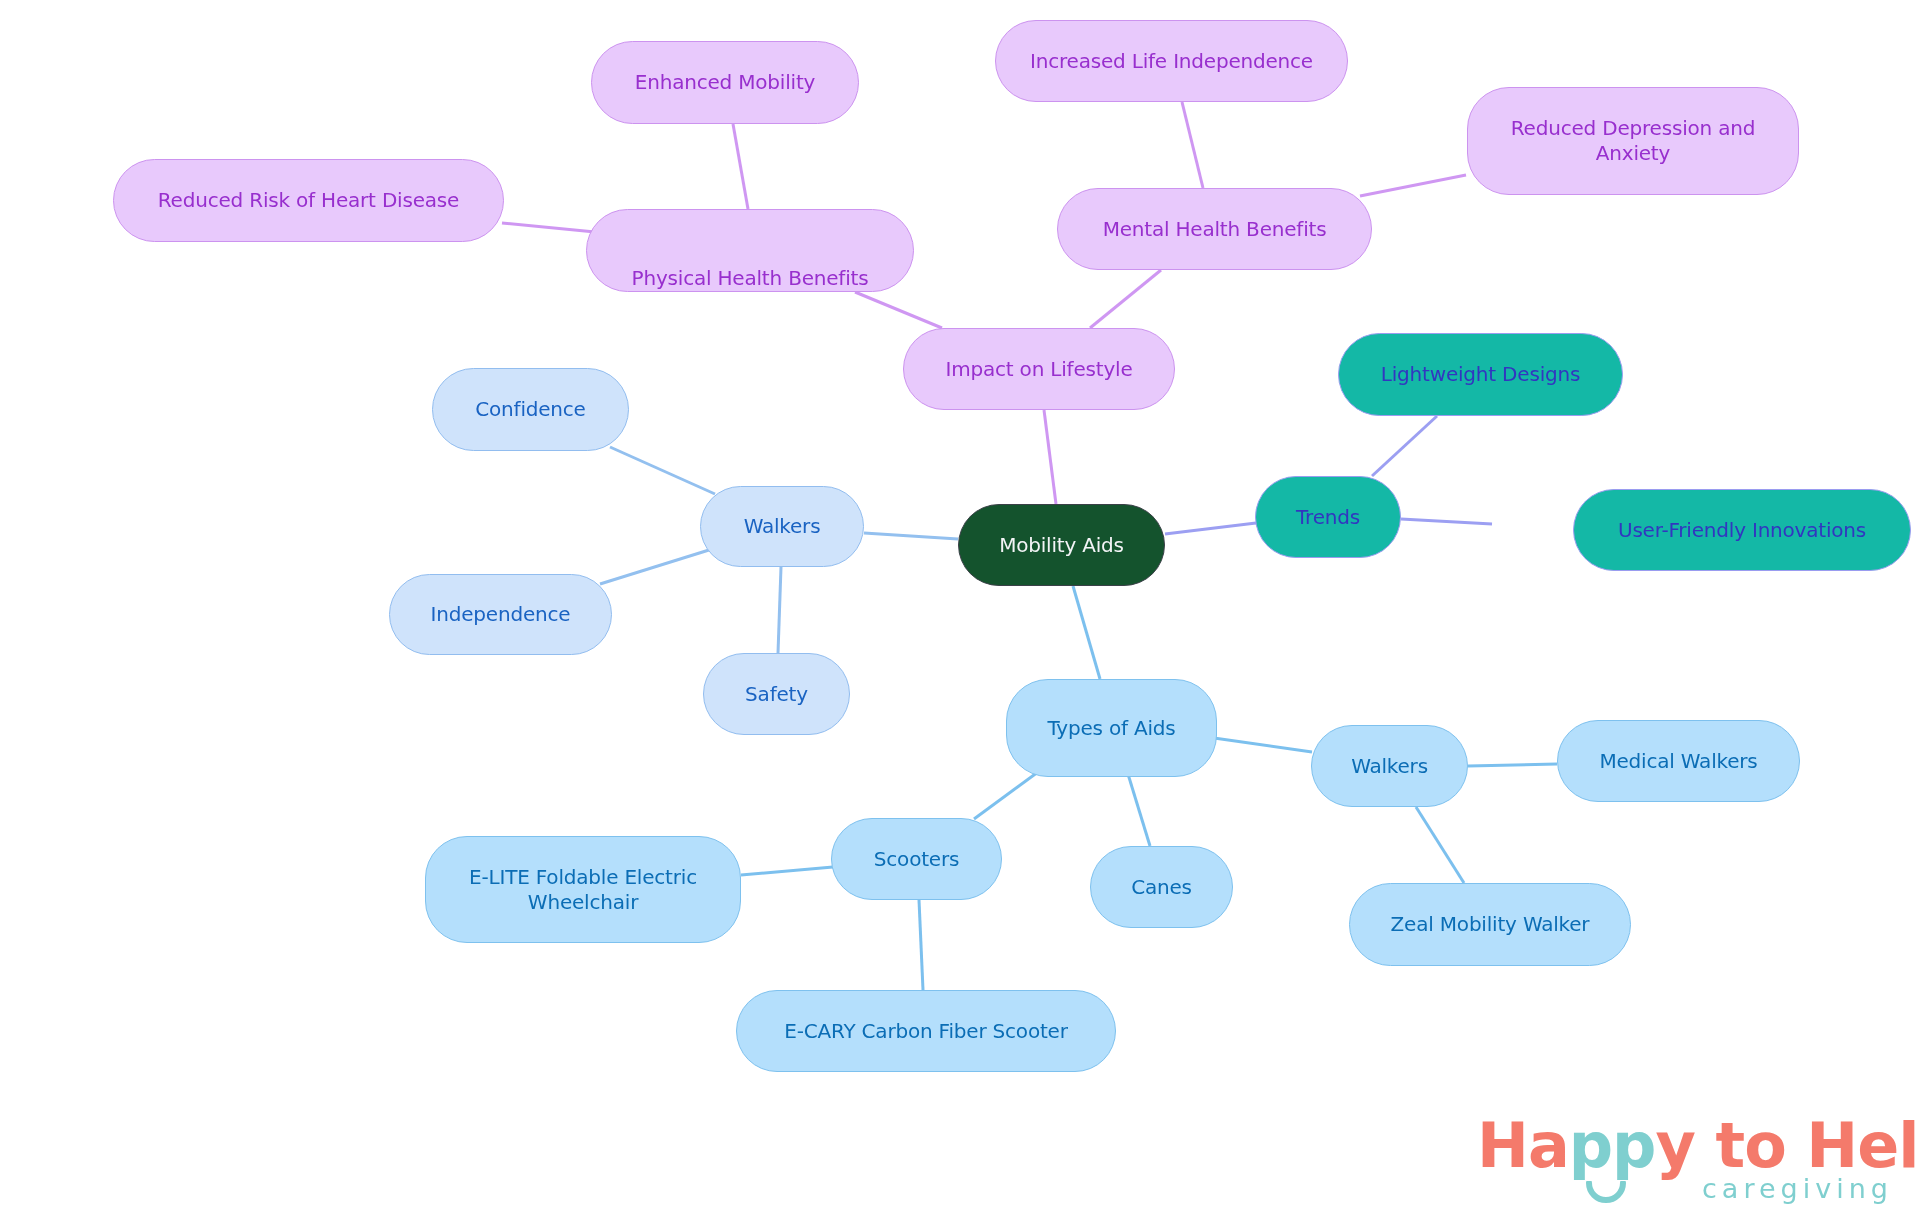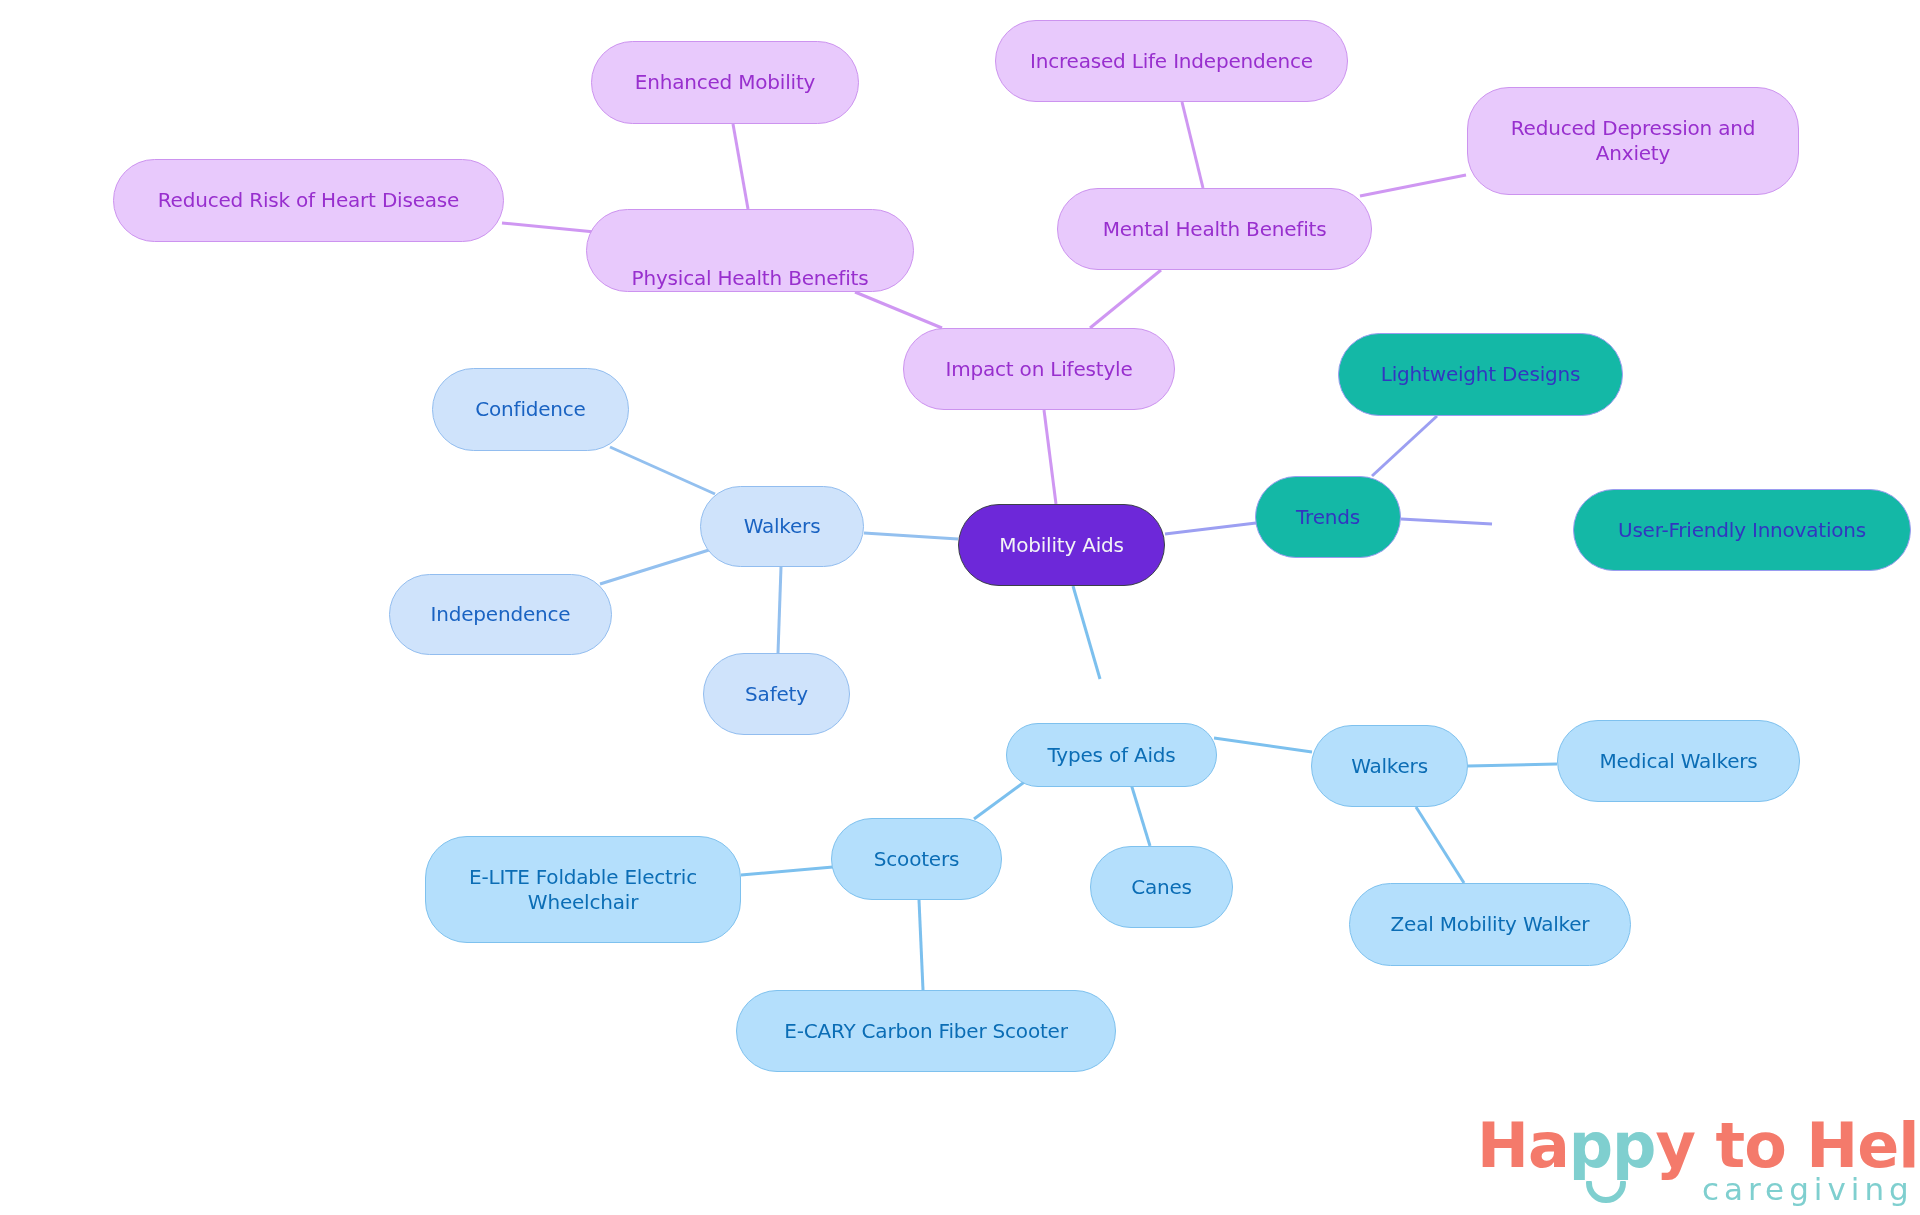--- a/index.html
+++ b/index.html
@@ -8,31 +8,31 @@
   #canvas { position: absolute; left: 0; top: 0; width: 1920px; height: 1215px; }
   #edges { position: absolute; left: 0; top: 0; width: 1920px; height: 1215px; pointer-events: none; }
   .node {
     position: absolute; box-sizing: border-box;
     display: flex; align-items: center; justify-content: center; text-align: center;
     border-radius: 42px; border: 1.5px solid;
     font-size: 20px; line-height: 25px; padding: 0 18px; letter-spacing: -0.2px;
     cursor: pointer;
   }
   .node span { display: block; }
-  .node.root  { background: #6d28d9; border-color: #3b4048; color: #f3f4f6; align-items: center; }
+  .node.root  { background: #14532d; border-color: #3b4048; color: #f3f4f6; align-items: center; }
   .node.purple{ background: #e8c9fc; border-color: #cc93ef; color: #982fce; }
   .node.blue  { background: #cfe3fb; border-color: #92bdef; color: #1a63c2; }
   .node.sky   { background: #b4dffc; border-color: #7ec1ee; color: #0b6db5; }
   .node.indigo{ background: #14b8a6; border-color: #9a9cf0; color: #3236c0; }
 
   #logo { position: absolute; left: 1437px; top: 1115px; width: 470px; height: 95px; margin-left: 40px; }
   #logo .brand { position: absolute; left: 0; top: 0; font-family: "DejaVu Sans", sans-serif;
                  font-weight: bold; font-size: 62px; line-height: 62px; letter-spacing: -1px; white-space: nowrap; }
   #logo .tag { position: absolute; left: 225px; top: 60px; font-family: "DejaVu Sans", sans-serif;
-               font-size: 31px; line-height: 28px; letter-spacing: 5px; white-space: nowrap; }
+               font-size: 27px; line-height: 28px; letter-spacing: 5px; white-space: nowrap; }
   #logo .smile { position: absolute; left: 108px; top: 66px; width: 42px; height: 22px; }
 </style>
 </head>
 <body>
 
 <div id="canvas">
   <svg id="edges" xmlns="http://www.w3.org/2000/svg" width="1920" height="1215">
       <line x1="1056" y1="504" x2="1044" y2="410" stroke="#cf97f2" stroke-width="3"></line>
       <line x1="942" y1="328" x2="855" y2="292" stroke="#cf97f2" stroke-width="3"></line>
       <line x1="1090" y1="328" x2="1161" y2="270" stroke="#cf97f2" stroke-width="3"></line>
@@ -98,21 +98,21 @@
       </div>
       <div class="node blue" style="left: 432px; top: 368px; width: 197px; height: 83px;">
         <div>Confidence</div>
       </div>
       <div class="node blue" style="left: 389px; top: 574px; width: 223px; height: 81px;">
         <div>Independence</div>
       </div>
       <div class="node blue" style="left: 703px; top: 653px; width: 147px; height: 82px;">
         <div>Safety</div>
       </div>
-      <div class="node sky" style="left: 1006px; top: 679px; width: 211px; height: 64px; margin-top: 44px;">
+      <div class="node sky" style="left: 1006px; top: 679px; width: 211px; height: 98px;">
         <div>Types of Aids</div>
       </div>
       <div class="node sky" style="left: 1311px; top: 725px; width: 157px; height: 82px;">
         <div>Walkers</div>
       </div>
       <div class="node sky" style="left: 1557px; top: 720px; width: 243px; height: 82px;">
         <div>Medical Walkers</div>
       </div>
       <div class="node sky" style="left: 1349px; top: 883px; width: 282px; height: 83px;">
         <div>Zeal Mobility Walker</div>

